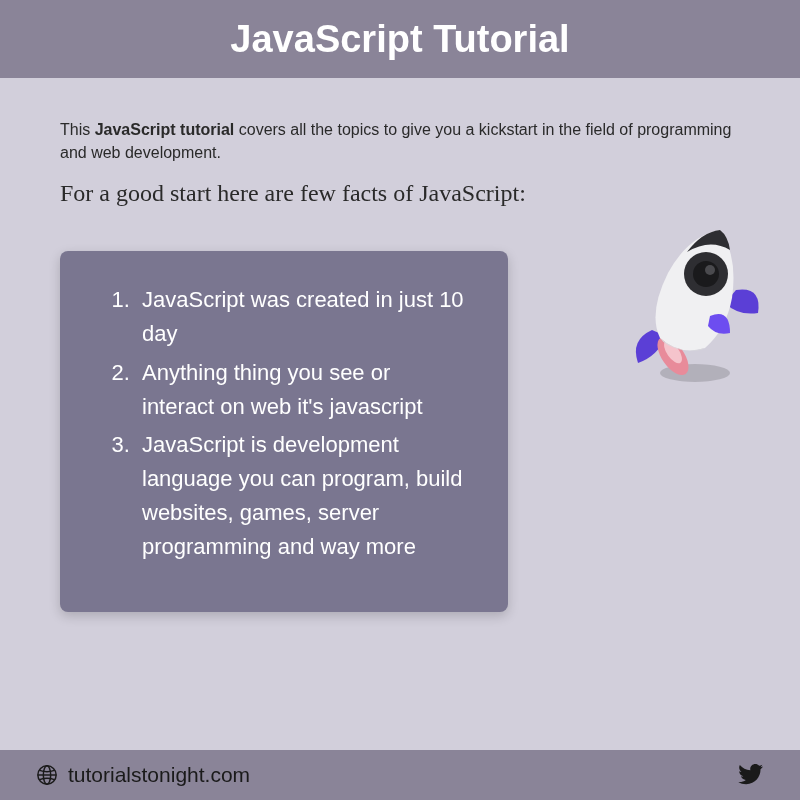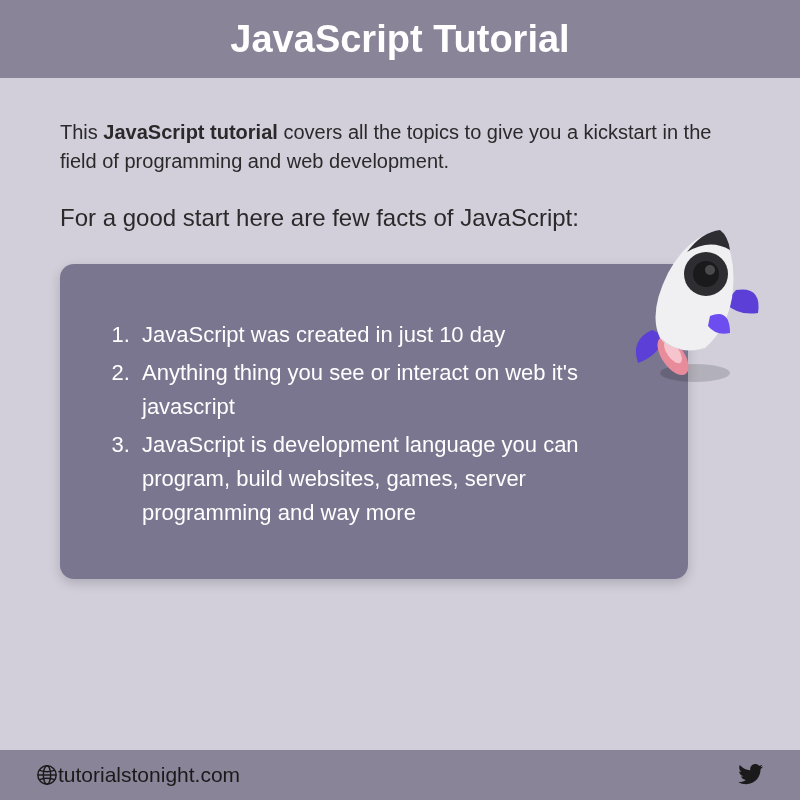--- a/index.html
+++ b/index.html
@@ -24,38 +24,39 @@
     }
     .header-title {
       color: #ffffff;
       font-size: 38px;
       font-weight: 700;
     }
     .content {
       padding: 40px 60px 0 60px;
     }
     .intro-paragraph {
-      font-size: 20px;
+      font-size: 16px;
       color: #2a2a2a;
       line-height: 1.45;
-      margin-bottom: 28px;
+      margin-bottom: 16px;
     }
     .intro-paragraph .bold {
       font-weight: 700;
     }
     .subhead {
       font-size: 24px;
       color: #2a2a2a;
-      margin-bottom: 32px;
+      margin-bottom: 44px;
+      font-family: Liberation Serif, serif;
     }
     .facts-box {
       background: #7a7690;
-      border-radius: 14px;
-      padding: 54px 44px 44px 36px;
-      width: 628px;
+      border-radius: 8px;
+      padding: 32px 44px 44px 36px;
+      width: 448px;
       box-shadow: 0 4px 12px rgba(0,0,0,0.18);
     }
     .facts-box ol {
       list-style-position: outside;
       padding-left: 40px;
       color: #ffffff;
       font-size: 22px;
       line-height: 1.55;
     }
     .facts-box li {
@@ -77,20 +78,21 @@
       height: 50px;
       background: #8a8498;
       display: flex;
       align-items: center;
       justify-content: space-between;
       padding: 0 36px;
     }
     .footer-left, .footer-right {
       display: flex;
       align-items: center;
+      gap: 10px;
       color: #1a1a1a;
       font-size: 21px;
     }
     .globe-icon {
       width: 22px;
       height: 22px;
     }
     .twitter-icon {
       width: 26px;
       height: 22px;

